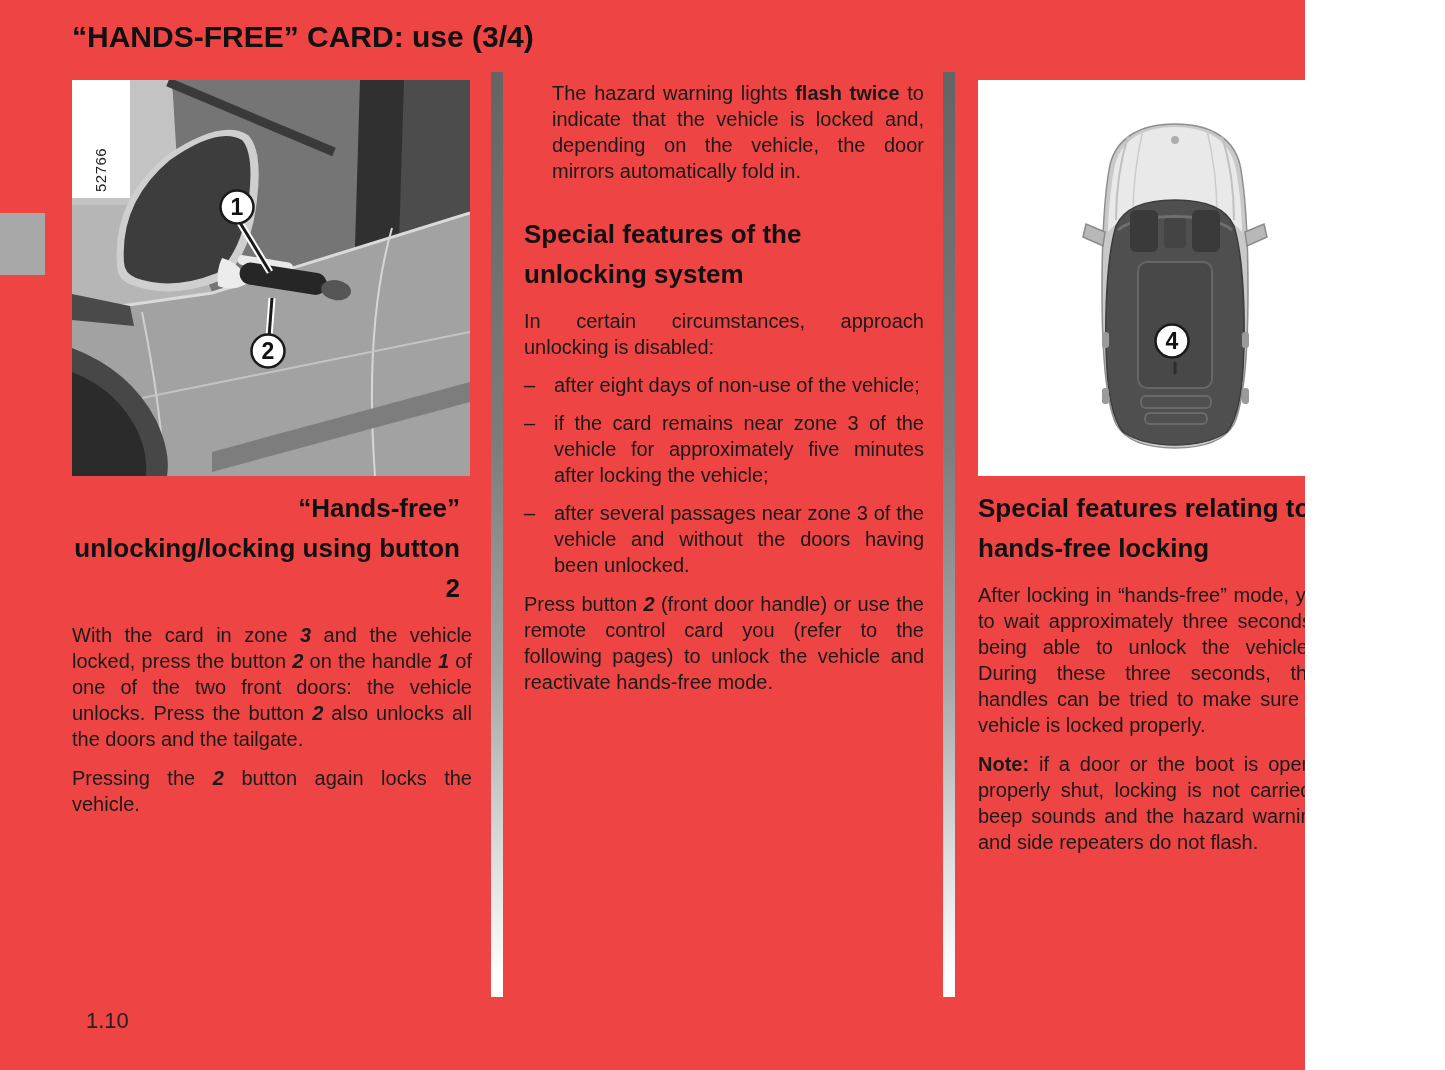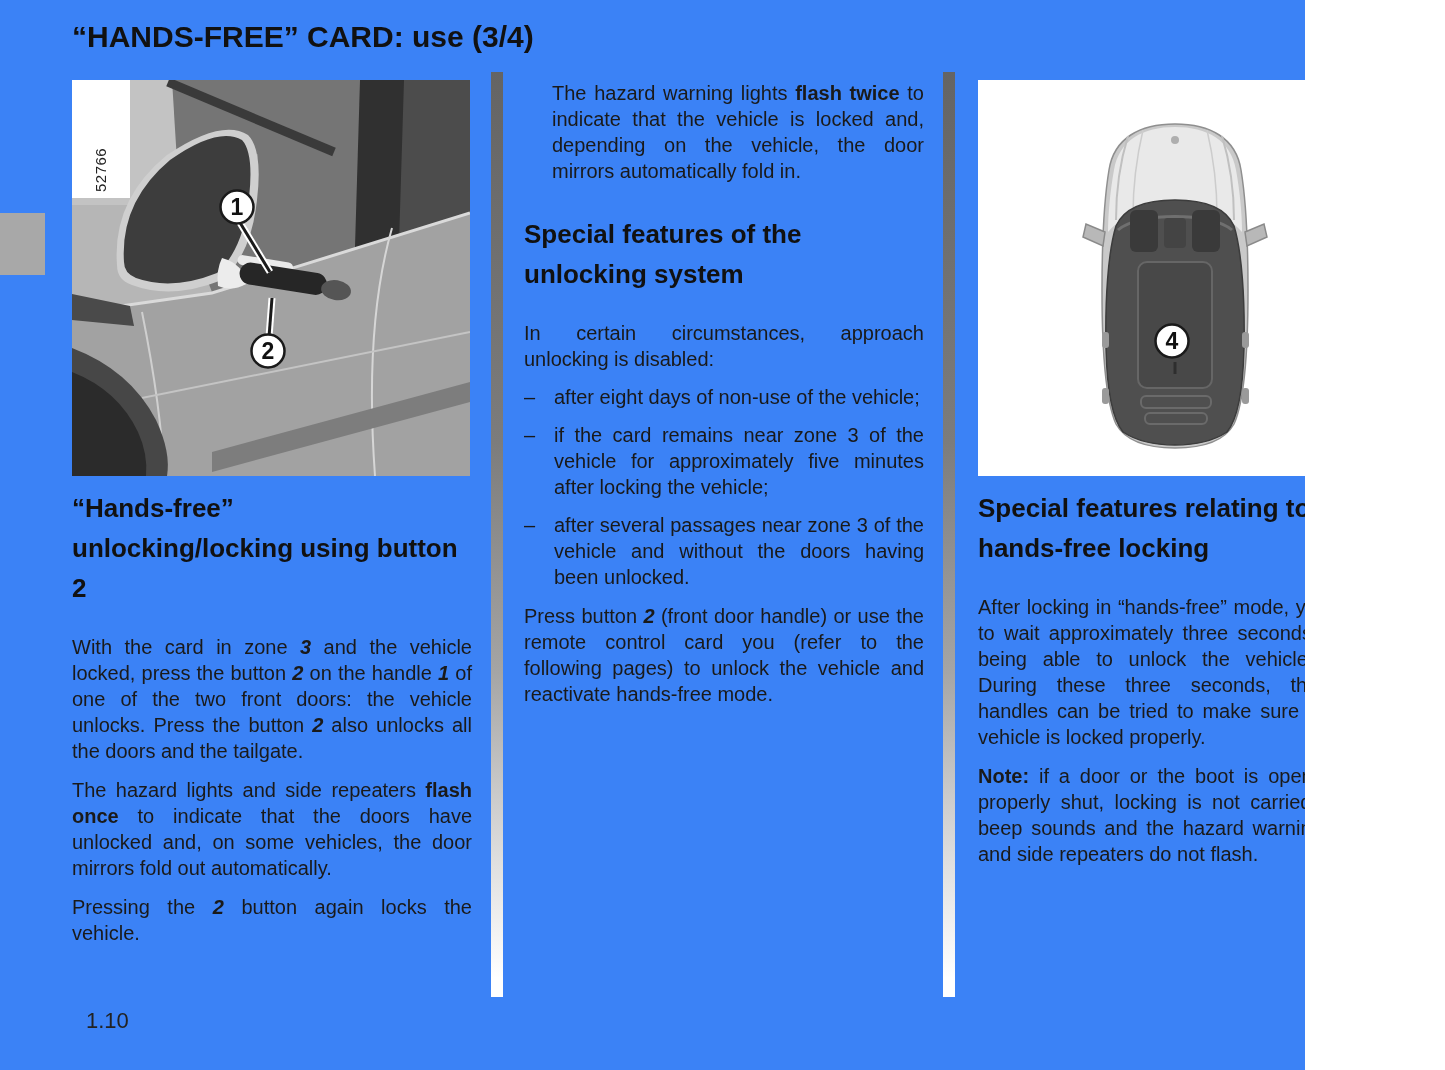--- a/index.html
+++ b/index.html
@@ -1,17 +1,17 @@
 <!DOCTYPE html>
 <html><head>
 <meta charset="utf-8">
 <style>
   html,body { margin:0; padding:0; background:#ffffff; }
   .page {
-    position:relative; width:1305px; height:1070px; background:#3b82f6;
+    position:relative; width:1305px; height:1070px; background:#ef4444;
     font-family:"Liberation Sans", sans-serif; color:#191919; overflow:hidden;
   }
   .title {
     position:absolute; left:72px; top:20px; margin:0;
     font-size:30px; font-weight:bold; color:#111;
   }
   .side-tab {
     position:absolute; left:0; top:213px; width:45px; height:62px; background:#a8a8a8;
   }
   .divider {
@@ -24,27 +24,27 @@
   .col-left  { left:72px;  }
   .col-mid   { left:524px; }
   .col-right { left:978px; }
   figure { margin:0; padding:0; }
   .fig-left svg  { display:block; }
   .fig-right svg { display:block; }
   h2 {
     margin:0; font-size:26px; line-height:40px; font-weight:bold; color:#111;
     max-width:388px;
   }
-  .col-left h2 { margin-top:12px; }
+  .col-left h2 { margin-top:12px;text-align:right; }
   .col-right h2 { margin-top:12px; }
   p.body {
     margin:0; margin-top:13px; font-size:20px; line-height:26px;
     text-align:justify; color:#1a1a1a;
   }
-  h2 + p.body { margin-top:26px; }
+  h2 + p.body { margin-top:14px; }
   .bullet { display:flex; margin-top:12px; }
   .bullet .dash { flex:0 0 30px; font-size:20px; line-height:26px; }
   .bullet .btxt { flex:1; font-size:20px; line-height:26px; text-align:justify; }
   .seg-b  { font-weight:bold; }
   .seg-bi { font-weight:bold; font-style:italic; }
   .page-number {
     position:absolute; left:86px; top:1008px; font-size:22px; color:#222;
   }
   .fig-id { font-size:15px; fill:#222; letter-spacing:0.5px; }
   .callout-num { font-size:23px; font-weight:bold; fill:#111; }
@@ -112,21 +112,20 @@
           <text class="callout-num" x="196" y="279" text-anchor="middle">2</text>
         </g>
 
         <rect x="0" y="0" width="58" height="118" fill="#ffffff"></rect>
         <text class="fig-id" transform="translate(34,112) rotate(-90)">52766</text>
       </svg>
     </figure>
 
     <h2>“Hands-free” unlocking/locking using button 2</h2>
     <p class="body"><span>With the card in zone </span><span class="seg-bi">3</span><span> and the vehicle locked, press the button </span><span class="seg-bi">2</span><span> on the handle </span><span class="seg-bi">1</span><span> of one of the two front doors: the vehicle unlocks. Press the button </span><span class="seg-bi">2</span><span> also unlocks all the doors and the tailgate.</span></p>
-    <p class="body"><span>The hazard lights and side repeaters </span><span class="seg-b">flash once</span><span> to indicate that the doors have unlocked and, on some vehicles, the door mirrors fold out automatically.</span></p>
     <p class="body"><span>Pressing the </span><span class="seg-bi">2</span><span> button again locks the vehicle.</span></p>
   </div>
 
   <div class="col col-mid">
     <p class="body" style="margin-top:0;margin-left:28px;"><span>The hazard warning lights </span><span class="seg-b">flash twice</span><span> to indicate that the vehicle is locked and, depending on the vehicle, the door mirrors automatically fold in.</span></p>
     <h2 style="margin-top:30px;">Special features of the unlocking system</h2>
     <p class="body"><span>In certain circumstances, approach unlocking is disabled:</span></p>
 
     <div class="bullet">
       <span class="dash">–</span>

